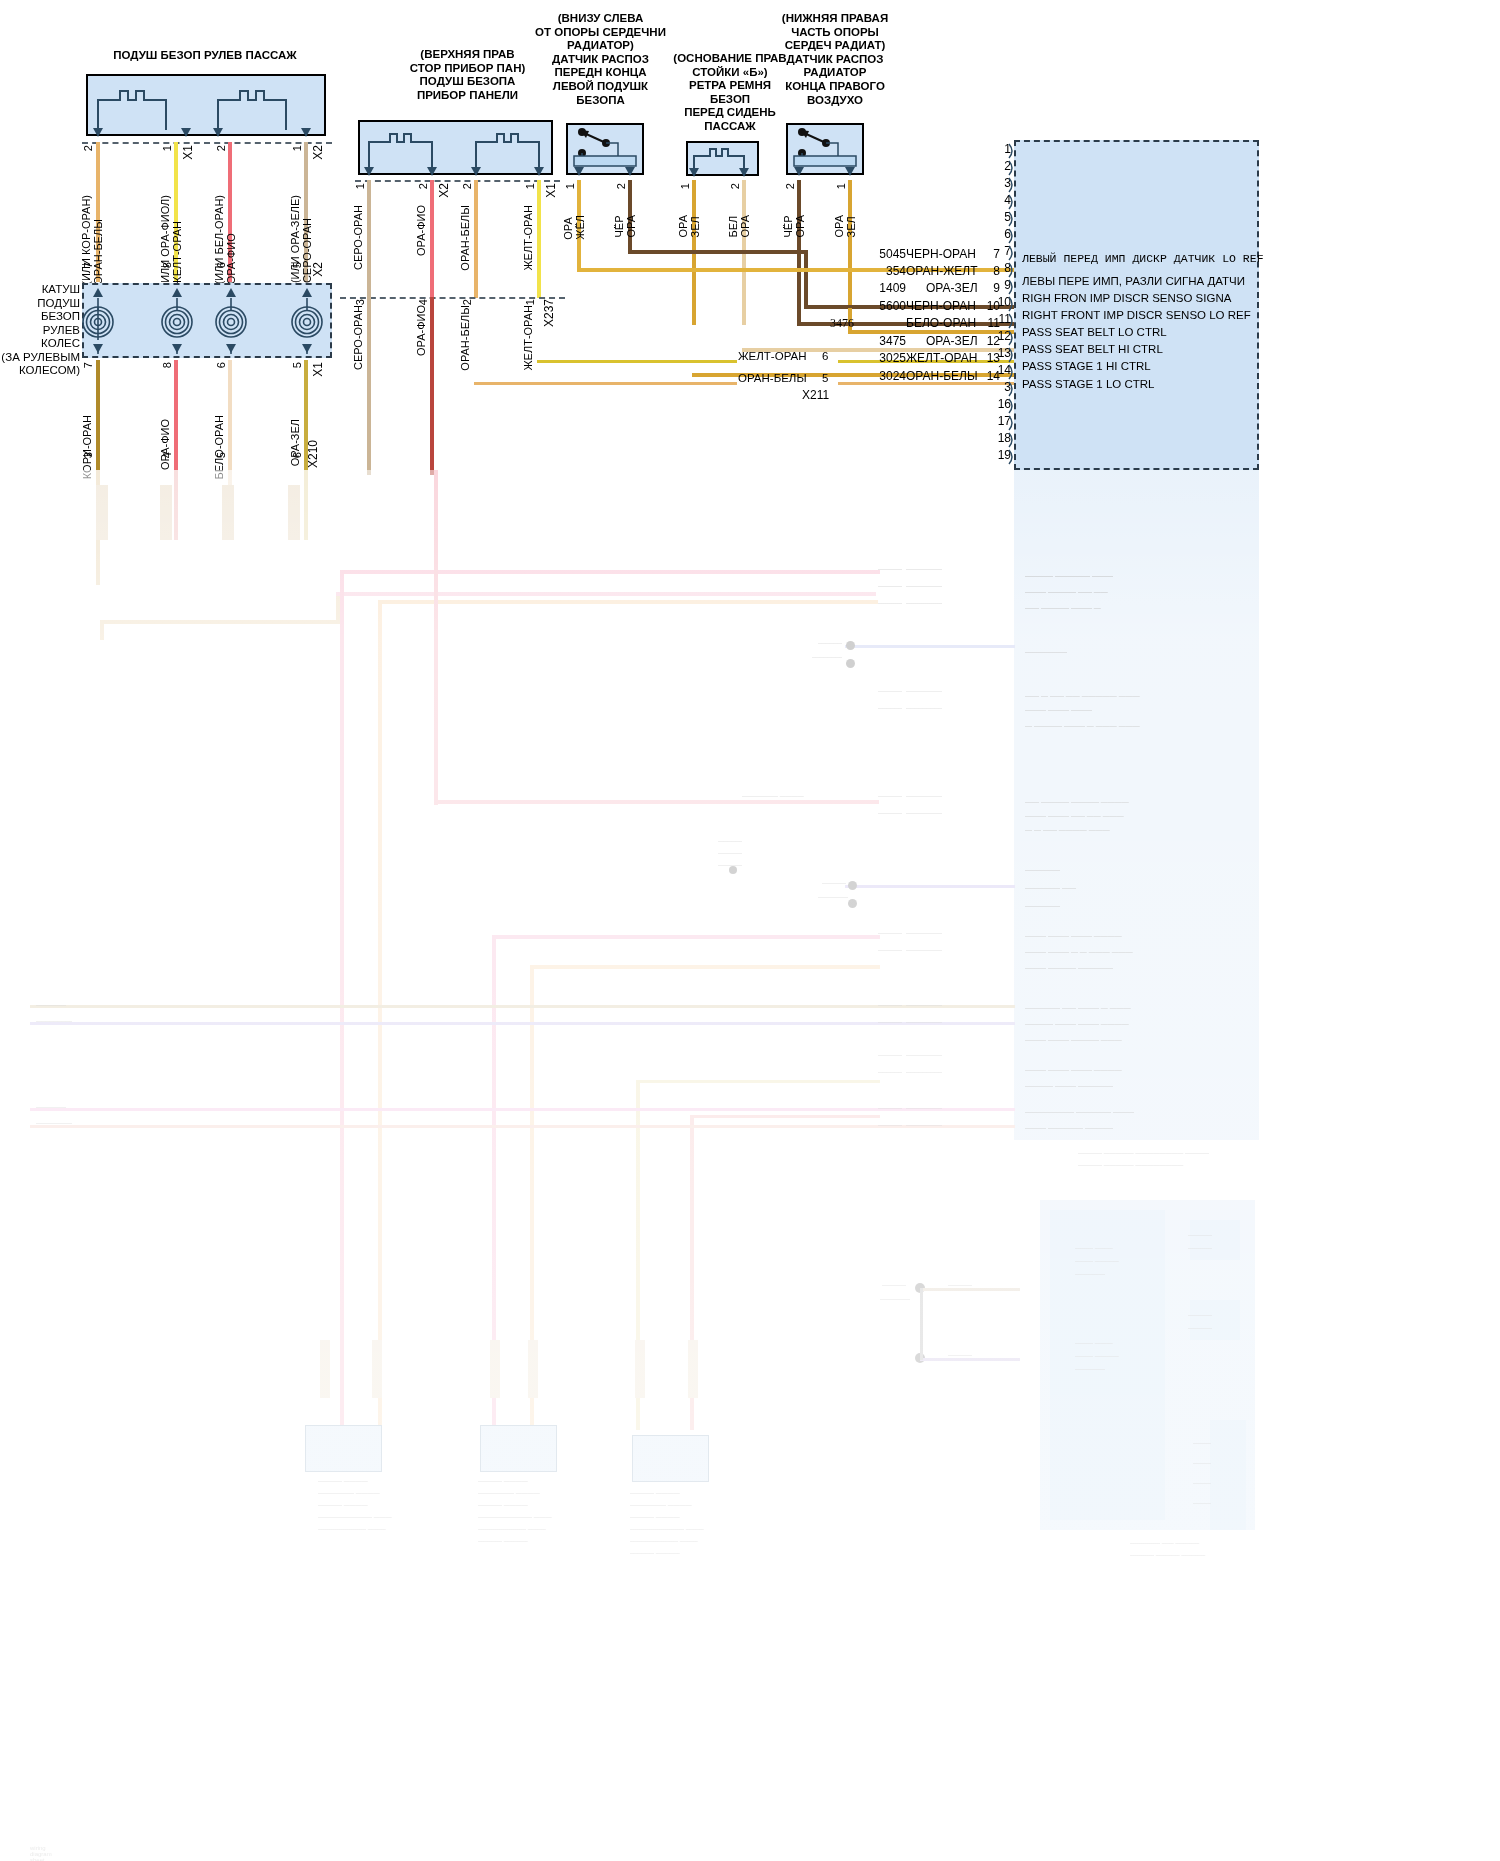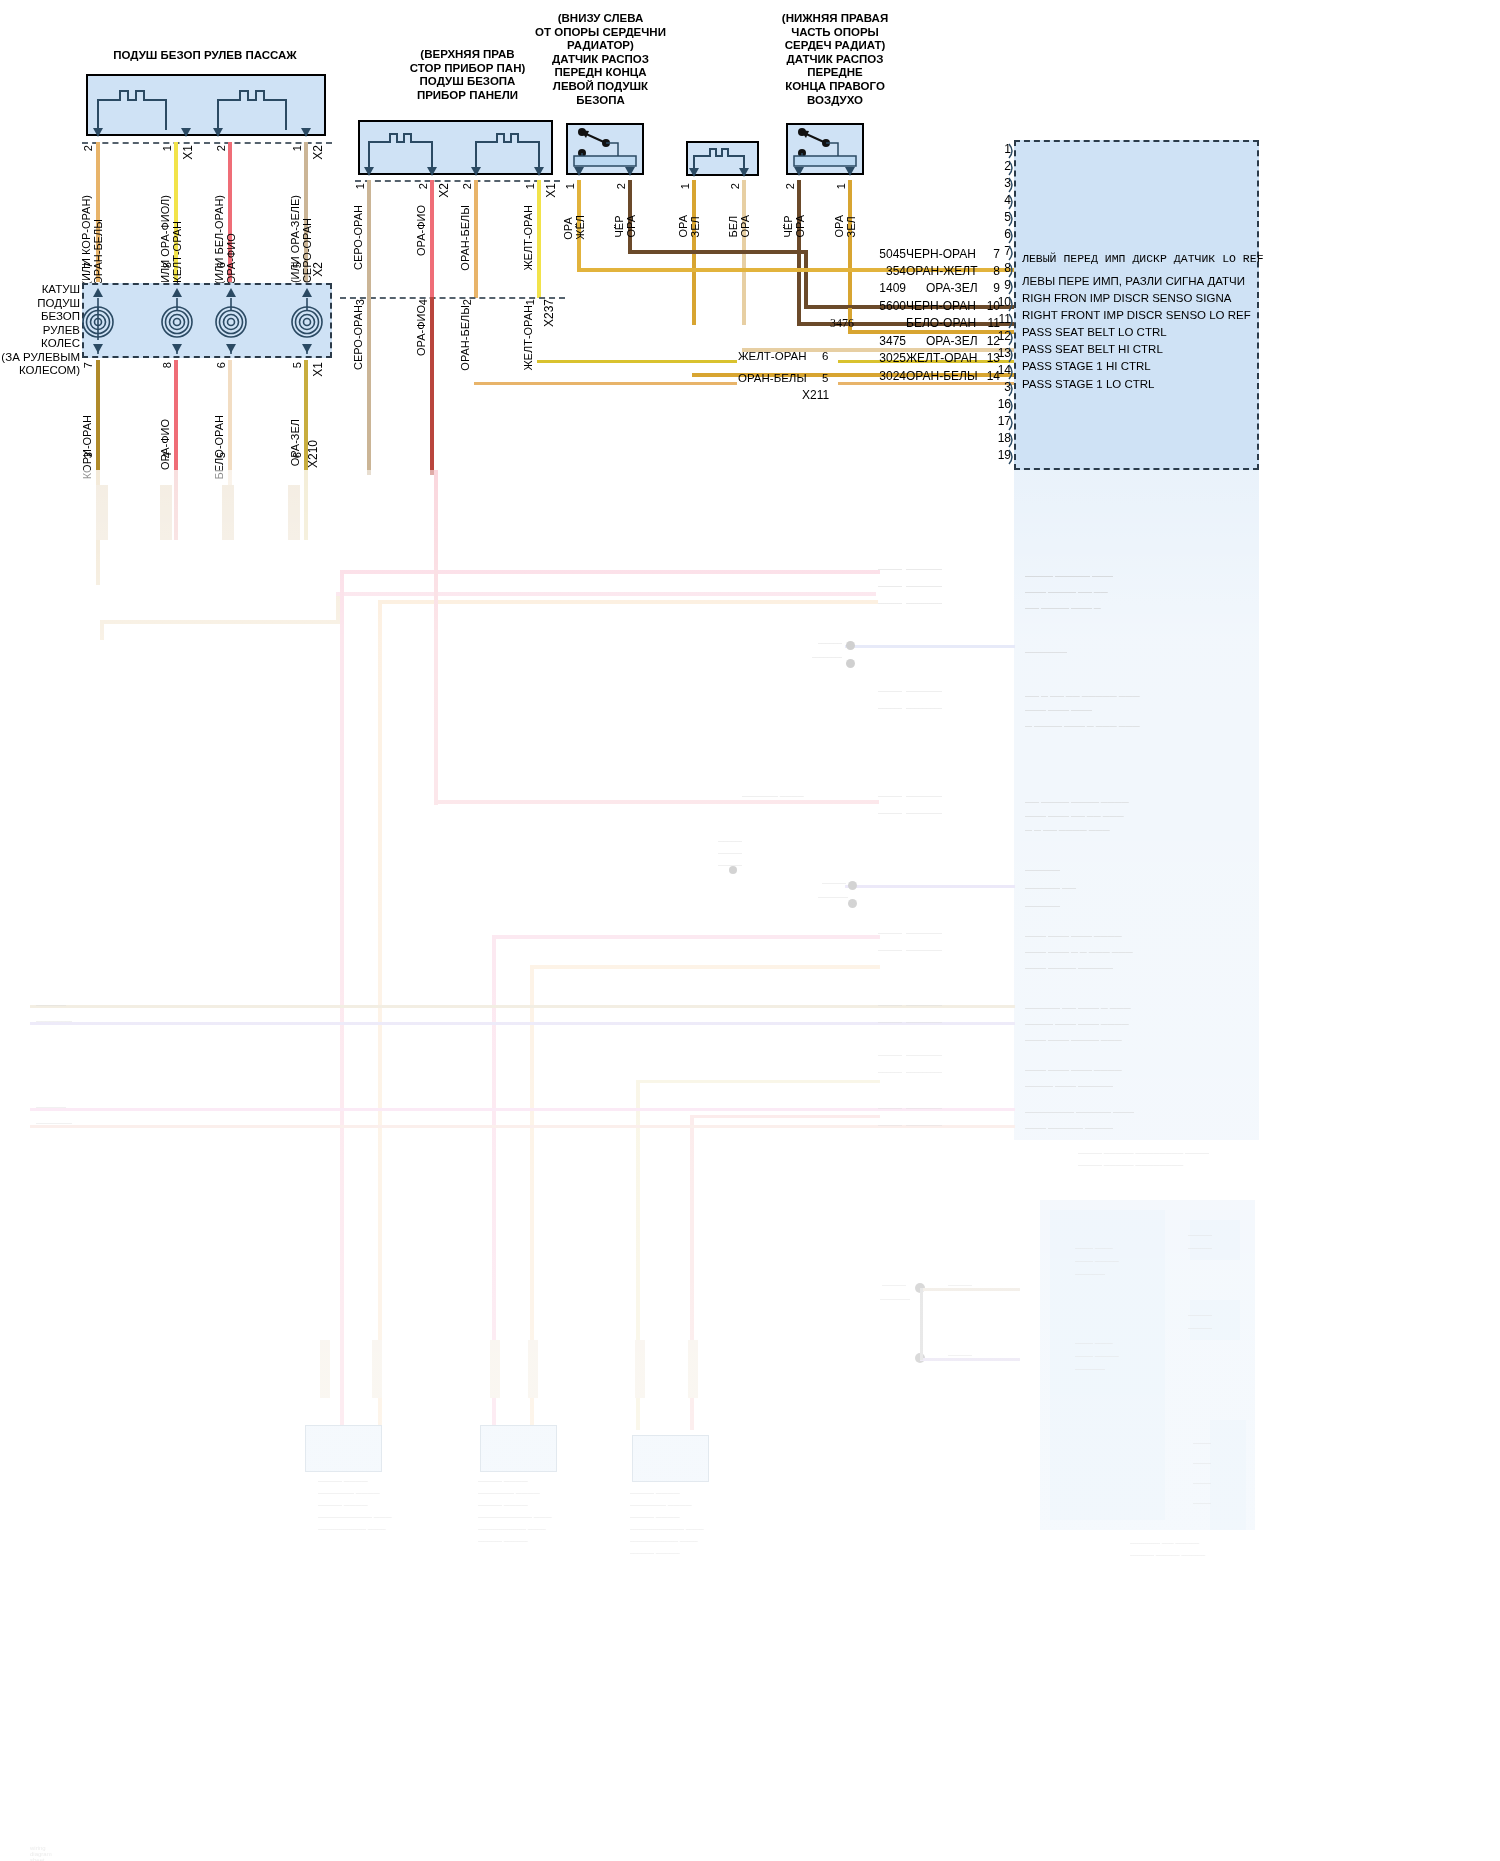--- a/index.html
+++ b/index.html
@@ -240,20 +240,26 @@
   <div class="wire" style="left:577px;top:180px;width:4px;height:90px;background:#e2b33c;"></div>
   <div class="pinnum" style="left:564px;top:183px;">1</div>
   <div class="vlabel" style="left:562px;top:215px;">ОРА
 ЖЁЛ</div>
 
   <div class="wire" style="left:628px;top:180px;width:4px;height:72px;background:#6b4a2a;"></div>
   <div class="pinnum" style="left:615px;top:183px;">2</div>
   <div class="vlabel" style="left:613px;top:215px;">ЧЁР
 ОРА</div>
 
+  <div class="capb" style="left:655px;top:52px;width:150px;white-space:pre-line;">(ОСНОВАНИЕ ПРАВ
+СТОЙКИ «Б»)
+РЕТРА РЕМНЯ
+БЕЗОП
+ПЕРЕД СИДЕНЬ
+ПАССАЖ</div>
   <div class="box" style="left:686px;top:141px;width:73px;height:35px;"></div>
   <svg style="position:absolute;left:686px;top:141px;" width="73" height="35">
     <path d="M8,32 L8,15 L24,15 L24,8 L30,8 L30,15 L36,15 L36,8 L42,8 L42,15 L58,15 L58,32" fill="none" stroke="#2b4a63" stroke-width="2"></path>
   </svg>
   <div class="arrow" style="left:689px;top:168px;"></div>
   <div class="arrow" style="left:739px;top:168px;"></div>
 
   <div class="wire" style="left:692px;top:180px;width:4px;height:145px;background:#d8a531;"></div>
   <div class="pinnum" style="left:679px;top:183px;">1</div>
   <div class="vlabel" style="left:677px;top:215px;">ОРА
@@ -261,21 +267,21 @@
 
   <div class="wire" style="left:742px;top:180px;width:4px;height:145px;background:#e7cfa3;"></div>
   <div class="pinnum" style="left:729px;top:183px;">2</div>
   <div class="vlabel" style="left:727px;top:215px;">БЕЛ
 ОРА</div>
 
   <div class="capb" style="left:760px;top:12px;width:150px;white-space:pre-line;">(НИЖНЯЯ ПРАВАЯ
 ЧАСТЬ ОПОРЫ
 СЕРДЕЧ РАДИАТ)
 ДАТЧИК РАСПОЗ
-ПЕРЕДНЕ
+РАДИАТОР
 КОНЦА ПРАВОГО
 ВОЗДУХО</div>
   <div class="box" style="left:786px;top:123px;width:78px;height:52px;"></div>
   <svg style="position:absolute;left:786px;top:123px;" width="78" height="52">
     <circle cx="16" cy="9" r="4" fill="#111"></circle>
     <circle cx="40" cy="20" r="4" fill="#111"></circle>
     <circle cx="16" cy="30" r="4" fill="#111"></circle>
     <line x1="40" y1="20" x2="18" y2="10" stroke="#111" stroke-width="2"></line>
     <polygon points="14,7 23,8 20,15" fill="#111"></polygon>
     <path d="M40,20 L52,20 L52,36" fill="none" stroke="#2b4a63" stroke-width="1.5"></path>

